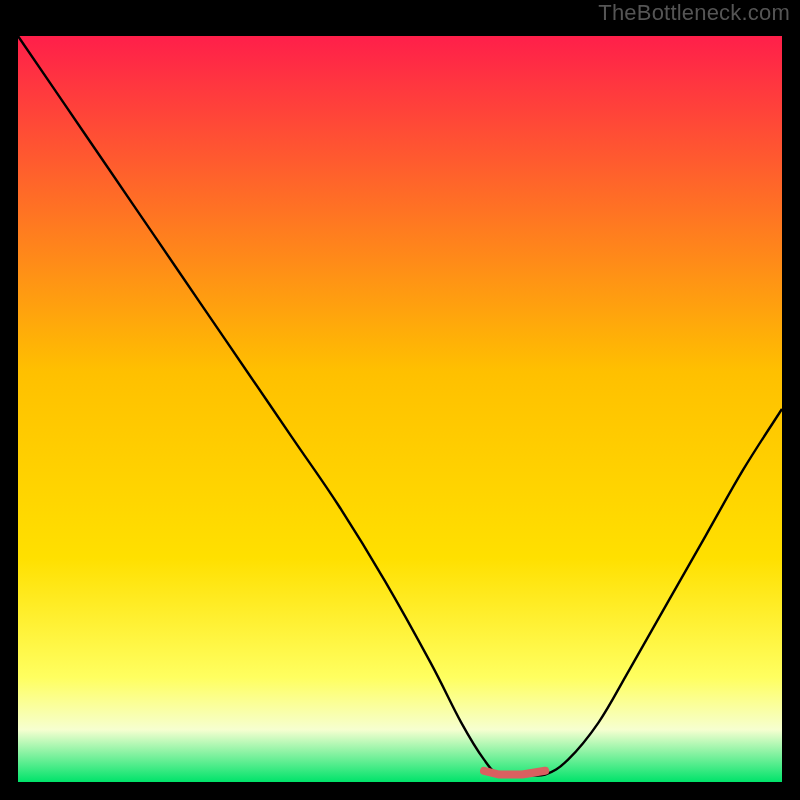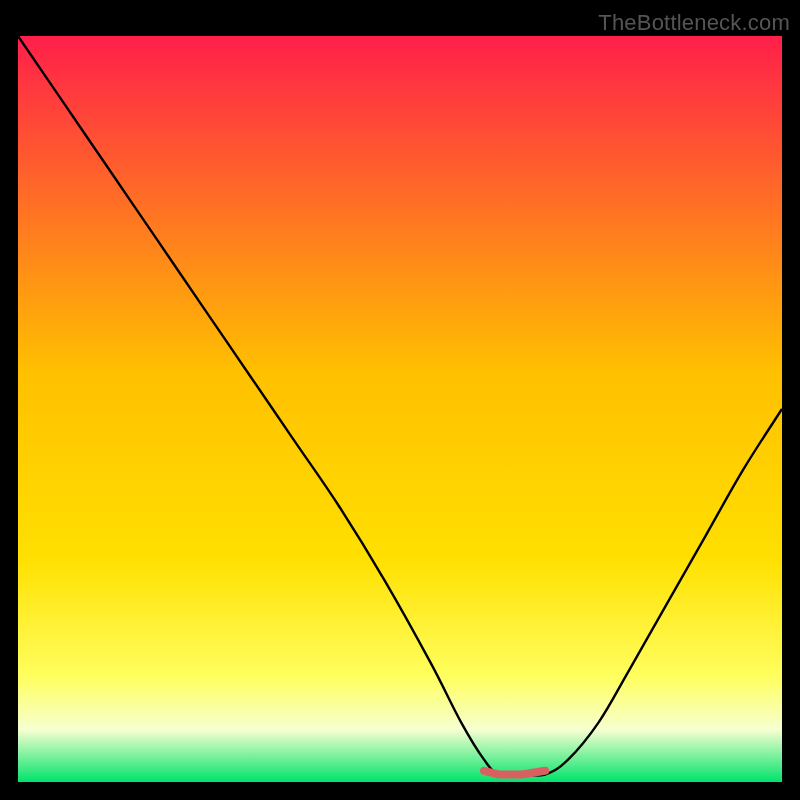--- a/index.html
+++ b/index.html
@@ -12,21 +12,21 @@
     overflow: hidden;
   }
   .outer {
     position: relative;
     width: 800px;
     height: 800px;
     background: #000;
   }
   .watermark {
     position: absolute;
-    top: 10px;
+    top: 0;
     right: 10px;
     color: #555;
     font-size: 22px;
     font-weight: 500;
     letter-spacing: 0.2px;
   }
   .plot-wrap {
     position: absolute;
     left: 18px;
     top: 36px;

